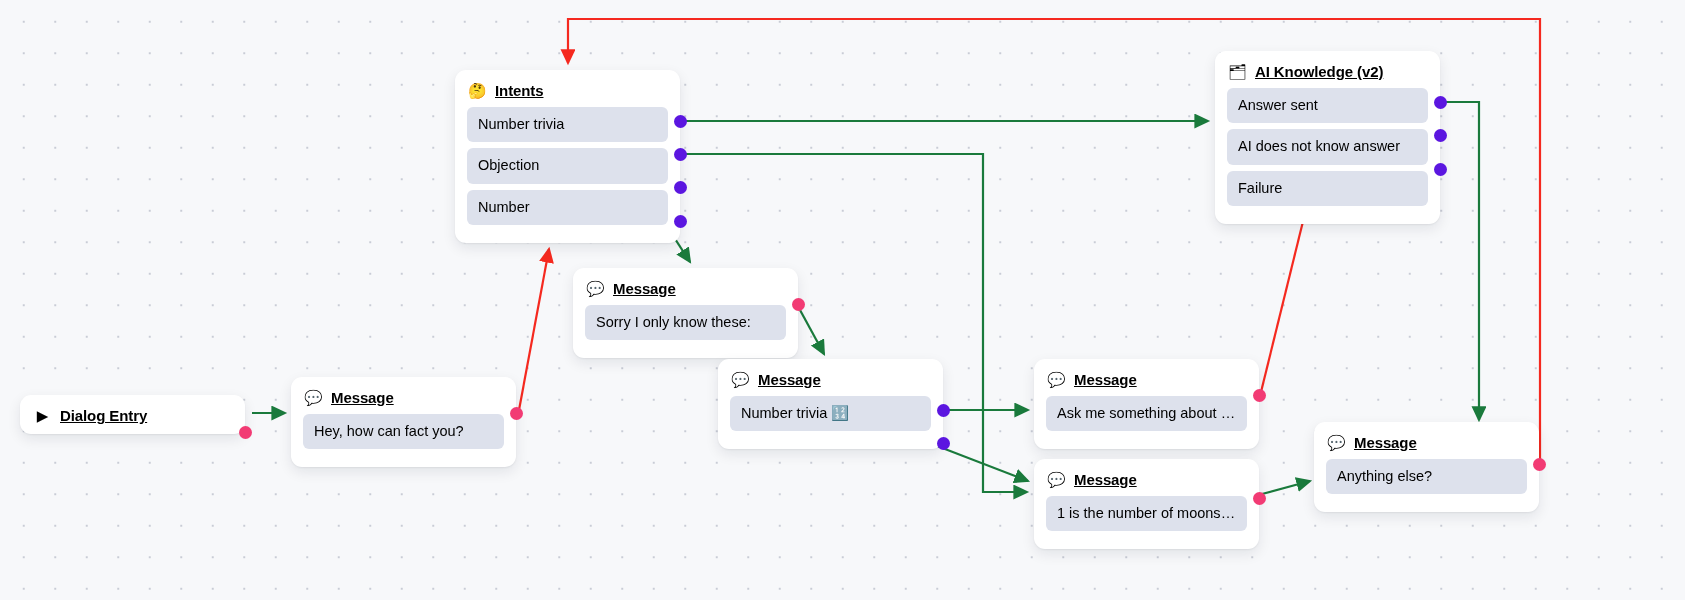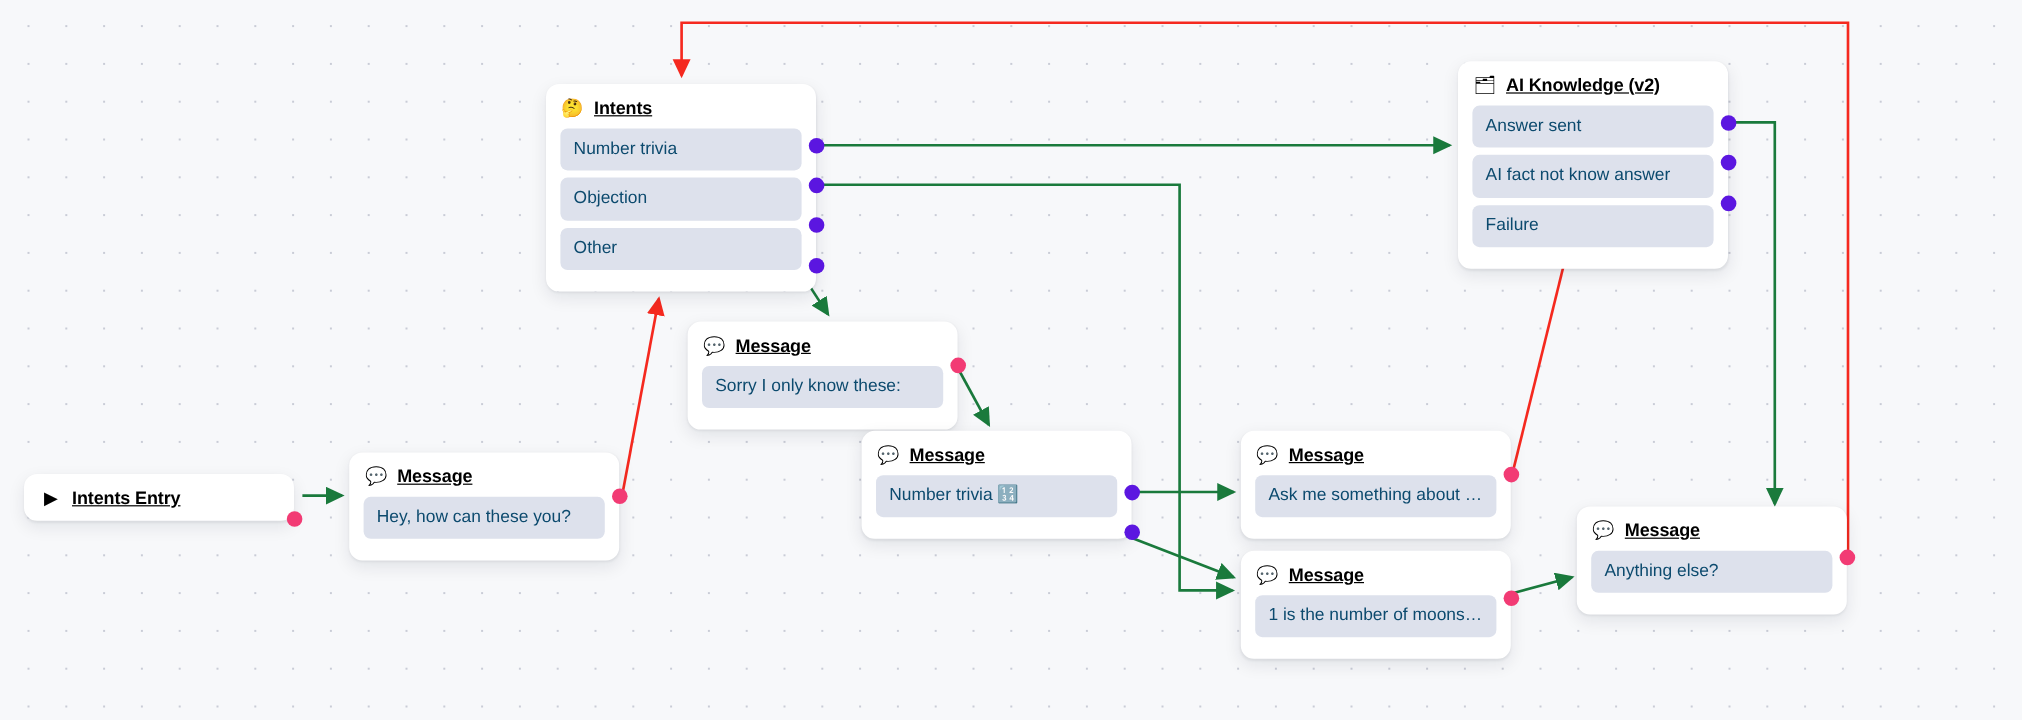--- a/index.html
+++ b/index.html
@@ -60,21 +60,21 @@
     align-items: center;
     justify-content: center;
     width: 17px;
     height: 17px;
   }
 
   .row {
     position: relative;
     background: #dde1ec;
     border-radius: 6px;
-    color: #0c4a6e;
+    color: #000000;
     font-size: 14.5px;
     line-height: 1.2;
     padding: 9px 11px;
     margin-bottom: 6px;
     white-space: nowrap;
     overflow: hidden;
     text-overflow: ellipsis;
   }
   .row:last-child { margin-bottom: 0; }
 
@@ -142,58 +142,58 @@
     <path d="M1262,494 L1310,481" fill="none" stroke="#1a7a3c" stroke-width="2.2" marker-end="url(#arrow-green)"></path>
 
     <path d="M1432,102 L1479,102 L1479,420" fill="none" stroke="#1a7a3c" stroke-width="2.2" marker-end="url(#arrow-green)"></path>
 
     <path d="M1540,460 L1540,19 L568,19 L568,63" fill="none" stroke="#f5291f" stroke-width="2.2" marker-end="url(#arrow-red)"></path>
   </svg>
 
   <div class="node header-only" id="node-dialog-entry">
     <div class="node-header">
       <span class="node-icon">▶</span>
-      <span class="node-title">Intents Entry</span>
+      <span class="node-title">Dialog Entry</span>
     </div>
     <div class="port out-pink" style="right:-6.5px; top:31px;"></div>
   </div>
 
   <div class="node" id="node-intents">
     <div class="node-header">
       <span class="node-icon">🤔</span>
       <span class="node-title">Intents</span>
     </div>
     <div class="row">Number trivia</div>
     <div class="row">Objection</div>
-    <div class="row">Other</div>
+    <div class="row">Number</div>
     <div class="port out-violet" style="right:-6.5px; top:45px;"></div>
     <div class="port out-violet" style="right:-6.5px; top:78px;"></div>
     <div class="port out-violet" style="right:-6.5px; top:111px;"></div>
     <div class="port out-violet" style="right:-6.5px; top:145px;"></div>
   </div>
 
   <div class="node" id="node-ai-knowledge">
     <div class="node-header">
       <span class="node-icon">🗂</span>
       <span class="node-title">AI Knowledge (v2)</span>
     </div>
     <div class="row">Answer sent</div>
-    <div class="row">AI fact not know answer</div>
+    <div class="row">AI does not know answer</div>
     <div class="row">Failure</div>
     <div class="port out-violet" style="right:-6.5px; top:45px;"></div>
     <div class="port out-violet" style="right:-6.5px; top:78px;"></div>
     <div class="port out-violet" style="right:-6.5px; top:112px;"></div>
   </div>
 
   <div class="node" id="node-msg-hey">
     <div class="node-header">
       <span class="node-icon">💬</span>
       <span class="node-title">Message</span>
     </div>
-    <div class="row text-only">Hey, how can these you?</div>
+    <div class="row text-only">Hey, how can fact you?</div>
     <div class="port out-pink" style="right:-6.5px; top:30px;"></div>
   </div>
 
   <div class="node" id="node-msg-sorry">
     <div class="node-header">
       <span class="node-icon">💬</span>
       <span class="node-title">Message</span>
     </div>
     <div class="row text-only">Sorry I only know these:</div>
     <div class="port out-pink" style="right:-6.5px; top:30px;"></div>

